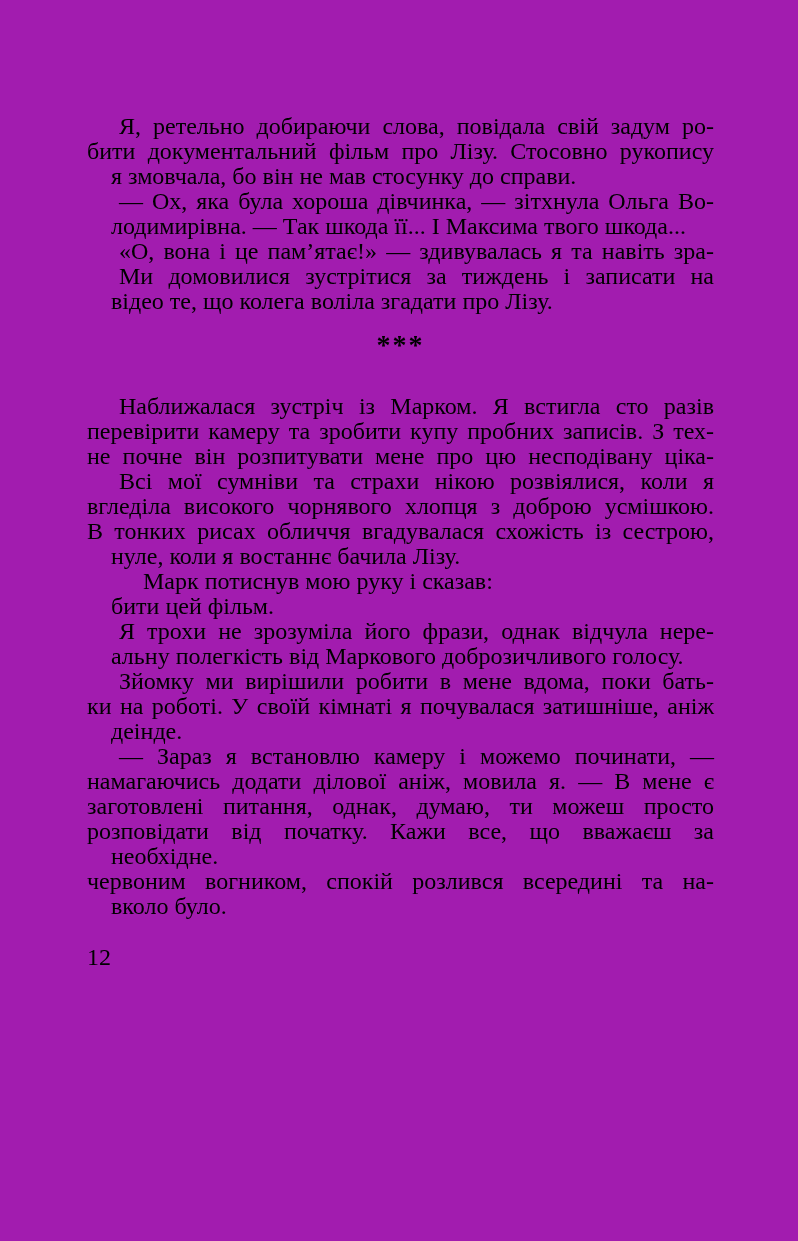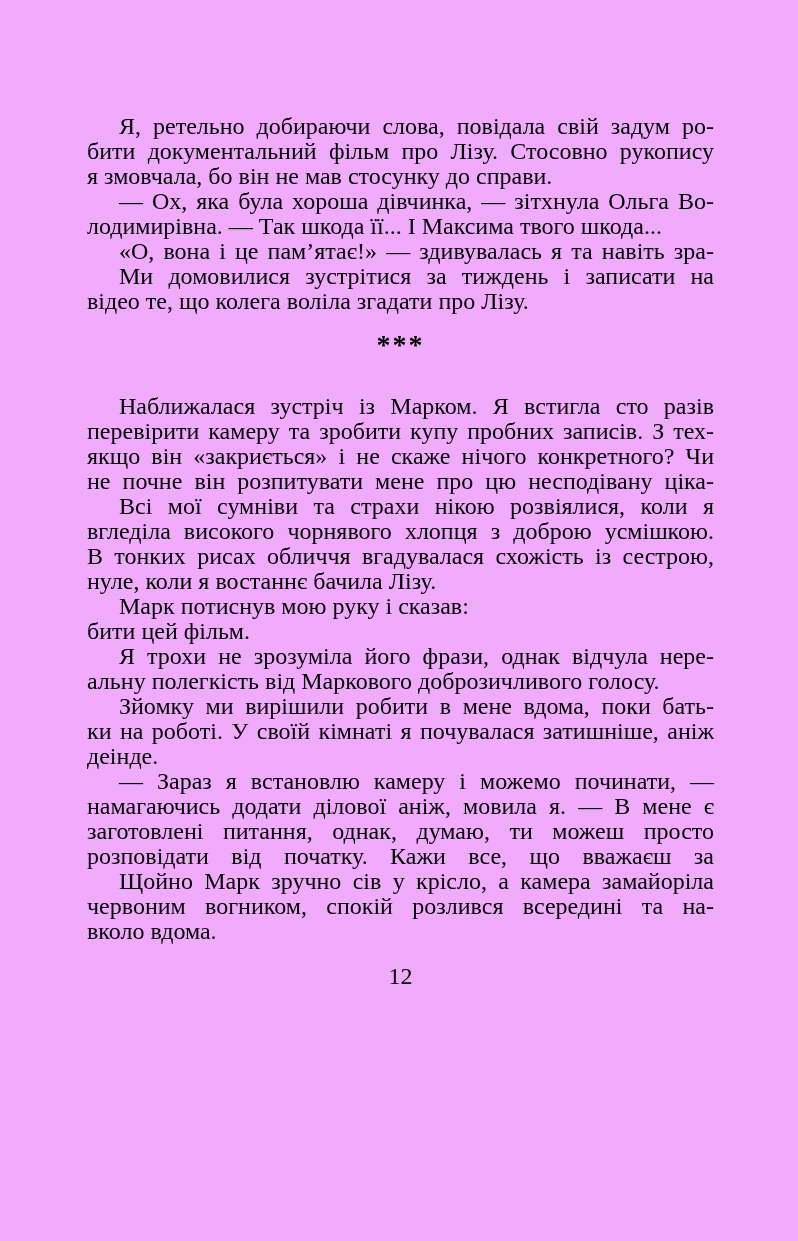--- a/index.html
+++ b/index.html
@@ -4,21 +4,21 @@
 <style>
   html, body {
     margin: 0;
     padding: 0;
     background: #ffffff;
   }
   .page {
     position: relative;
     width: 798px;
     height: 1241px;
-    background: #f0abfc;
+    background: #a21caf;
     overflow: hidden;
     font-family: "Liberation Serif", "DejaVu Serif", serif;
     color: #000000;
   }
   .text-block {
     position: absolute;
     left: 87px;
     top: 114px;
     width: 627px;
     font-size: 24px;
@@ -32,36 +32,37 @@
     text-align: justify;
     text-align-last: justify;
     white-space: normal;
     height: 25px;
   }
   .line.first {
     padding-left: 32px;
   }
   .line.final {
     text-align-last: left;
+    margin-left: 24px;
   }
   .separator {
     text-align: center;
     font-weight: bold;
     font-size: 28px;
     line-height: 28px;
     height: 28px;
     letter-spacing: 2px;
     margin-top: 17px;
     margin-bottom: 35px;
   }
   .page-number {
-    text-align: center;
+    text-align: left;
     font-size: 24px;
     line-height: 25px;
-    margin-top: 20px;
+    margin-top: 26px;
   }
 </style>
 </head>
 <body>
 
 <div class="page">
   <div class="text-block">
 
     <div class="paragraph">
         <div class="line first">Я, ретельно добираючи слова, повідала свій задум ро-</div>
@@ -76,21 +77,20 @@
         <div class="line first">«О, вона і це пам’ятає!» — здивувалась я та навіть зра-</div>
       </div>
       <div class="paragraph">
         <div class="line first">Ми домовилися зустрітися за тиждень і записати на</div>
         <div class="line final">відео те, що колега воліла згадати про Лізу.</div>
       </div>
       <div class="separator">***</div>
       <div class="paragraph">
         <div class="line first">Наближалася зустріч із Марком. Я встигла сто разів</div>
         <div class="line">перевірити камеру та зробити купу пробних записів. З тех-</div>
-        <div class="line">якщо він «закриється» і не скаже нічого конкретного? Чи</div>
         <div class="line">не почне він розпитувати мене про цю несподівану ціка-</div>
       </div>
       <div class="paragraph">
         <div class="line first">Всі мої сумніви та страхи нікою розвіялися, коли я</div>
         <div class="line">вгледіла високого чорнявого хлопця з доброю усмішкою.</div>
         <div class="line">В тонких рисах обличчя вгадувалася схожість із сестрою,</div>
         <div class="line final">нуле, коли я востаннє бачила Лізу.</div>
       </div>
       <div class="paragraph">
         <div class="line first final">Марк потиснув мою руку і сказав:</div>
@@ -105,21 +105,21 @@
       <div class="paragraph">
         <div class="line first">Зйомку ми вирішили робити в мене вдома, поки бать-</div>
         <div class="line">ки на роботі. У своїй кімнаті я почувалася затишніше, аніж</div>
         <div class="line final">деінде.</div>
       </div>
       <div class="paragraph">
         <div class="line first">— Зараз я встановлю камеру і можемо починати, —</div>
         <div class="line">намагаючись додати ділової аніж, мовила я. — В мене є</div>
         <div class="line">заготовлені питання, однак, думаю, ти можеш просто</div>
         <div class="line">розповідати від початку. Кажи все, що вважаєш за</div>
+        <div class="line final">необхідне.</div>
       </div>
       <div class="paragraph">
-        <div class="line first">Щойно Марк зручно сів у крісло, а камера замайоріла</div>
         <div class="line">червоним вогником, спокій розлився всередині та на-</div>
-        <div class="line final">вколо вдома.</div>
+        <div class="line final">вколо було.</div>
       </div>
       <div class="page-number">12</div>
   </div>
 </div>
 
 </body></html>

